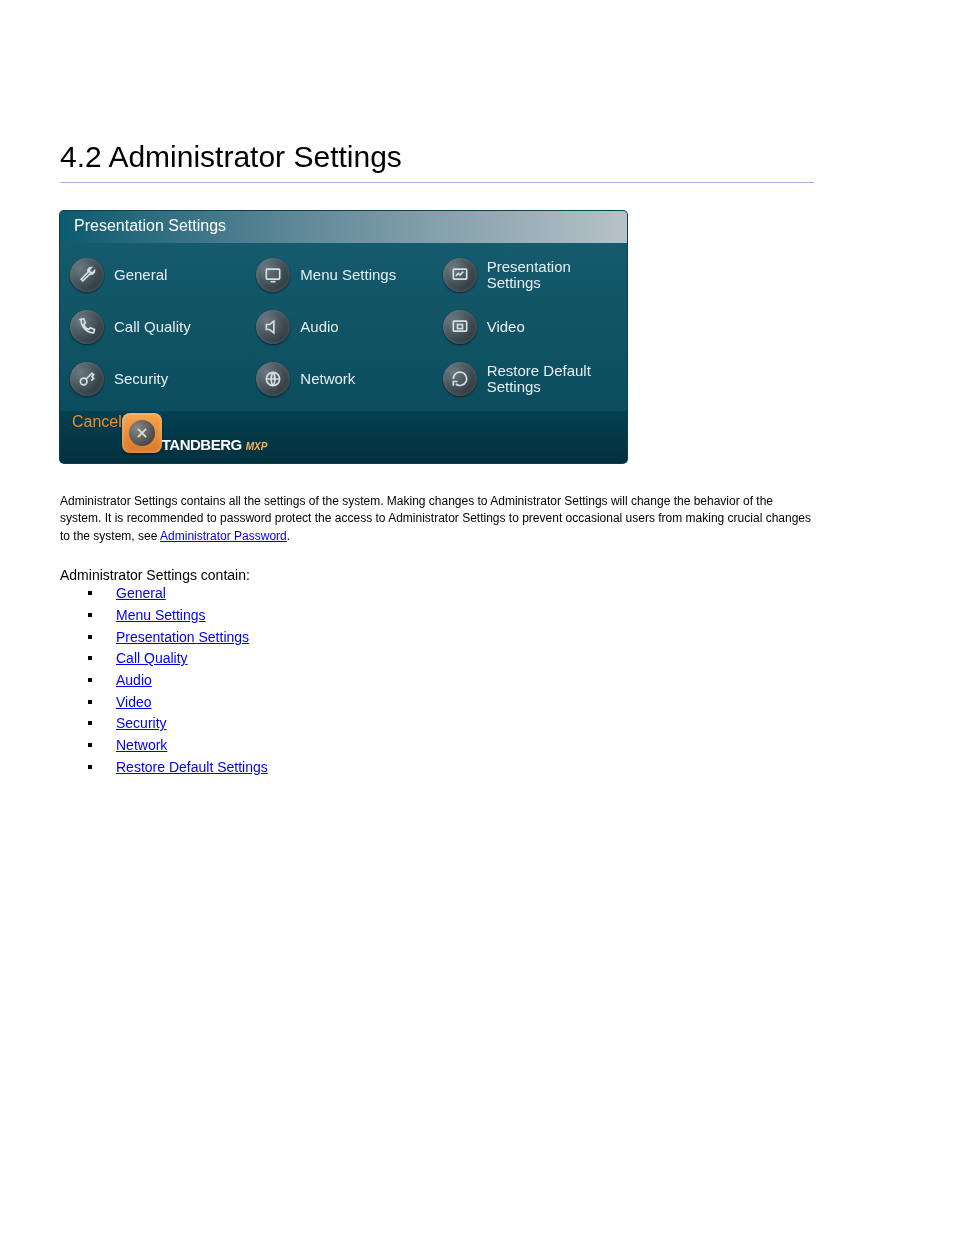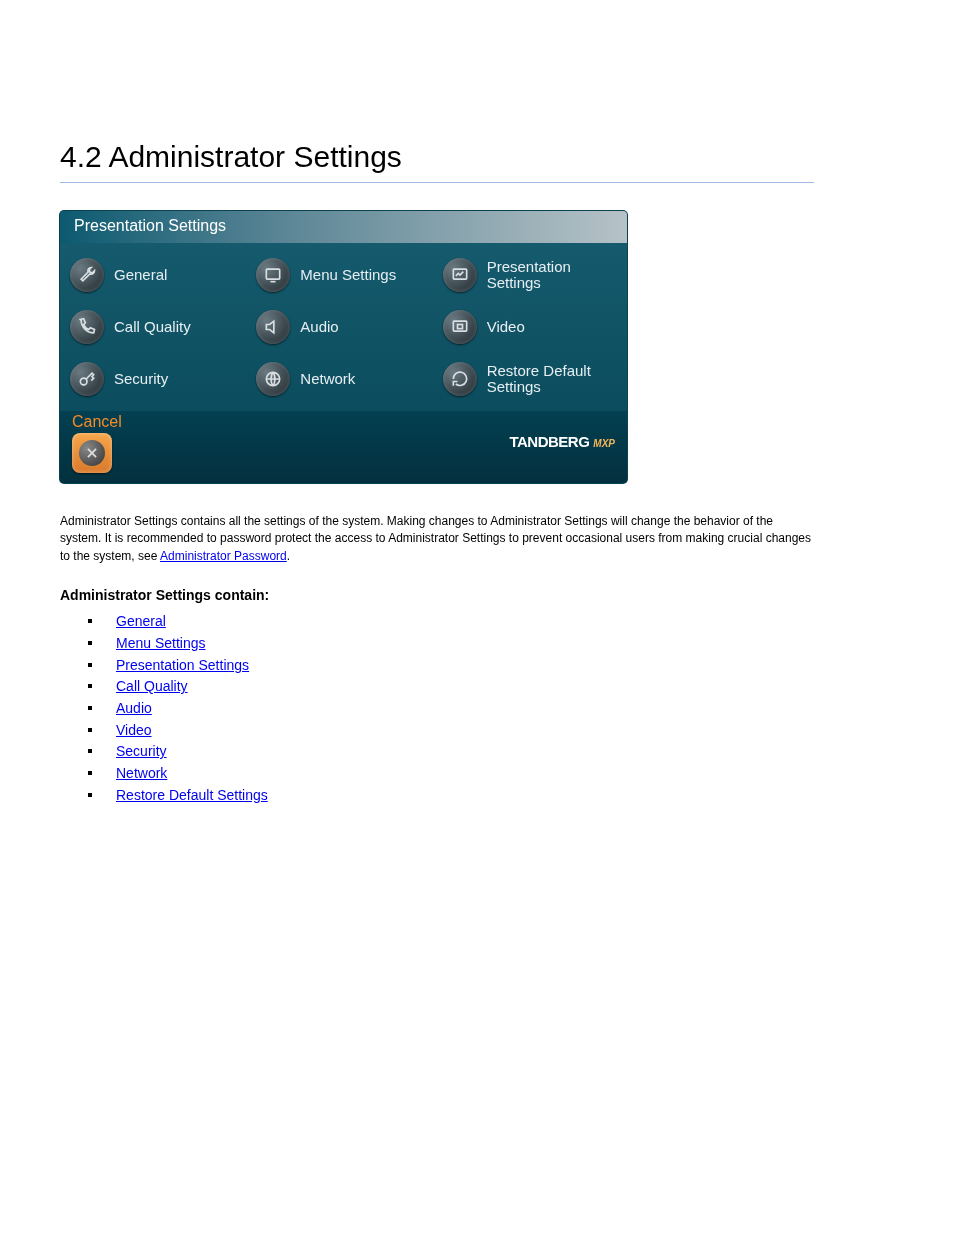--- a/index.html
+++ b/index.html
@@ -68,32 +68,31 @@
     display: flex;
     align-items: center;
     justify-content: center;
     flex-shrink: 0;
   }
   .icon-btn svg { width: 20px; height: 20px; }
   .panel-footer {
     background: linear-gradient(to bottom, #034051 0%, #03303e 100%);
     padding: 2px 12px 10px 12px;
     display: flex;
-    flex-direction: column;
+    flex-direction: row;
   }
   .cancel-label {
     color: #f58a2b;
     font-size: 16px;
     margin: 0 0 2px 0;
   }
   .footer-row {
     display: flex;
-    align-items: flex-start;
+    align-items: flex-end;
     justify-content: space-between;
-    gap: 30px;
   }
   .cancel-btn {
     width: 40px;
     height: 40px;
     border-radius: 8px;
     background: linear-gradient(to bottom, #f7a64b 0%, #d9792a 100%);
     box-shadow: inset 0 0 4px rgba(255,255,255,0.4), 0 1px 2px rgba(0,0,0,0.6);
     display: flex;
     align-items: center;
     justify-content: center;
@@ -123,22 +122,22 @@
     color: #000;
     margin: 30px 0 14px 0;
   }
   .link {
     color: #0000ee;
     text-decoration: underline;
     cursor: pointer;
   }
   .sub-heading {
     font-size: 14px;
-    font-weight: 700;
-    margin: 22px 0 8px 0;
+    font-weight: 400;
+    margin: 22px 0 0 0;
   }
   ul.links {
     list-style: none;
     margin: 0 0 0 28px;
     padding: 0;
   }
   ul.links li {
     position: relative;
     padding-left: 28px;
     line-height: 1.55;

